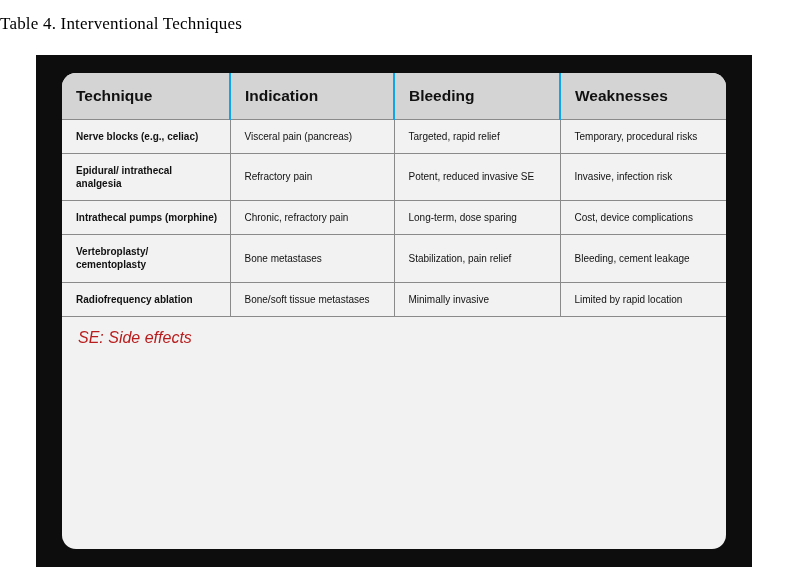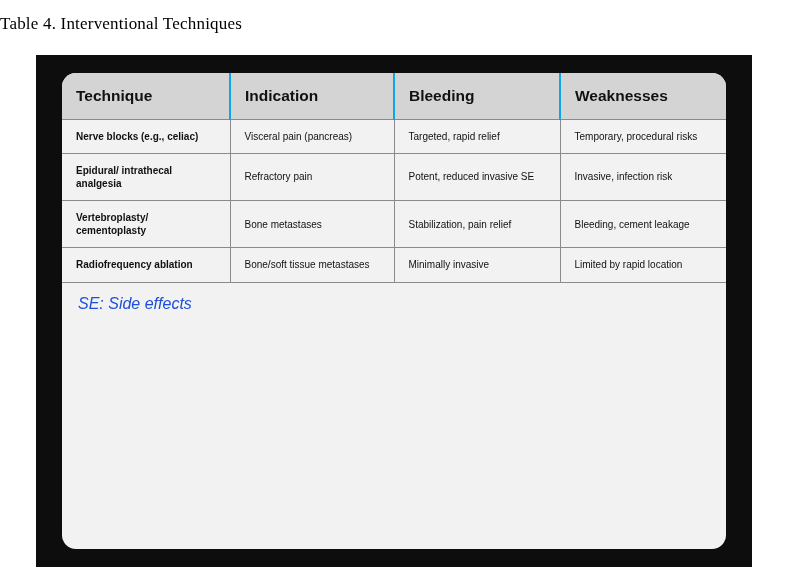--- a/index.html
+++ b/index.html
@@ -75,21 +75,21 @@
   table.tbl tbody tr:last-child td { border-bottom: 1px solid #8a8a8a; }
   td.tech { font-weight: bold; }
   col.c1 { width: 168px; }
   col.c2 { width: 164px; }
   col.c3 { width: 166px; }
   col.c4 { width: 166px; }
   .footnote {
     padding: 12px 0 0 16px;
     font-size: 16px;
     font-style: italic;
-    color: #1d4ed8;
+    color: #b91c1c;
   }
 </style>
 </head>
 <body>
 
 <div class="page">
 
   <div class="caption">Table 4. Interventional Techniques</div>
 
   <div class="frame">
@@ -117,20 +117,26 @@
             <td>Targeted, rapid relief</td>
             <td>Temporary, procedural risks</td>
           </tr>
           <tr>
             <td class="tech">Epidural/ intrathecal analgesia</td>
             <td>Refractory pain</td>
             <td>Potent, reduced invasive SE</td>
             <td>Invasive, infection risk</td>
           </tr>
           <tr>
+            <td class="tech">Intrathecal pumps (morphine)</td>
+            <td>Chronic, refractory pain</td>
+            <td>Long-term, dose sparing</td>
+            <td>Cost, device complications</td>
+          </tr>
+          <tr>
             <td class="tech">Vertebroplasty/ cementoplasty</td>
             <td>Bone metastases</td>
             <td>Stabilization, pain relief</td>
             <td>Bleeding, cement leakage</td>
           </tr>
           <tr>
             <td class="tech">Radiofrequency ablation</td>
             <td>Bone/soft tissue metastases</td>
             <td>Minimally invasive</td>
             <td>Limited by rapid location</td>

